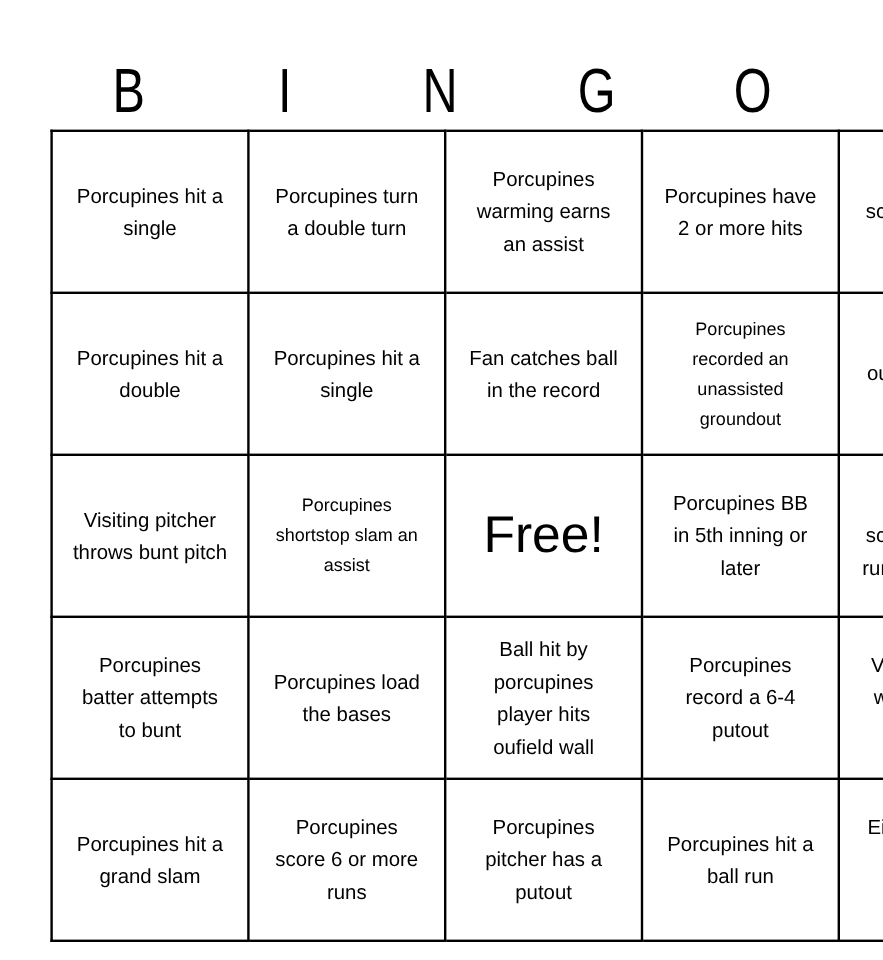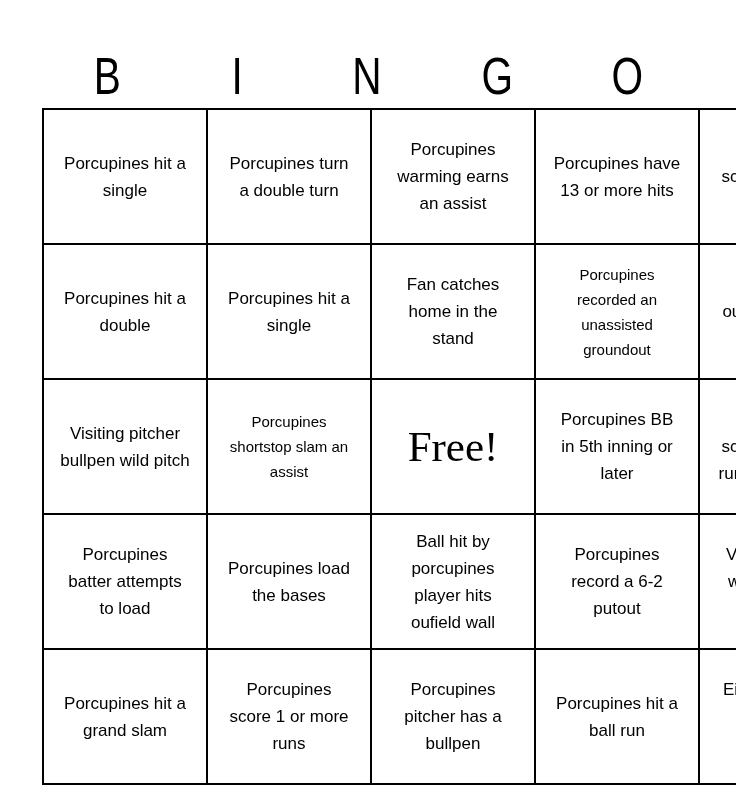--- a/index.html
+++ b/index.html
@@ -62,21 +62,20 @@
   table.bingo-grid td.small {
     font-size: 15px;
     line-height: 25px;
     padding: 2px 12px;
     margin-left: 31px;
   }
   table.bingo-grid td.free {
     font-size: 43px;
     line-height: 1;
     padding: 0;
-    font-family: Liberation Serif, serif;
   }
 </style>
 </head>
 <body>
 
 <div class="bingo-header">
   <div class="letter-slot">
       <span class="letter">B</span>
     </div>
   <div class="letter-slot">
@@ -92,45 +91,45 @@
       <span class="letter">O</span>
     </div>
 </div>
 
 <table class="bingo-grid">
   <tbody>
     <tr>
       <td>Porcupines hit a single</td>
       <td>Porcupines turn a double turn</td>
       <td>Porcupines warming earns an assist</td>
-      <td>Porcupines have 13 or more hits</td>
+      <td>Porcupines have 2 or more hits</td>
       <td>Porcupines score 4 or more runs</td>
     </tr>
     <tr>
       <td>Porcupines hit a double</td>
       <td>Porcupines hit a single</td>
-      <td>Fan catches home in the stand</td>
+      <td>Fan catches ball in the record</td>
       <td class="small">Porcupines recorded an unassisted groundout</td>
       <td>Porcupines outfielder earns an assist</td>
     </tr>
     <tr>
-      <td>Visiting pitcher bullpen wild pitch</td>
+      <td>Visiting pitcher throws bunt pitch</td>
       <td class="small">Porcupines shortstop slam an assist</td>
       <td class="free">Free!</td>
       <td>Porcupines BB in 5th inning or later</td>
       <td>Porcupines score 3 or more runs in an inning</td>
     </tr>
     <tr>
-      <td>Porcupines batter attempts to load</td>
+      <td>Porcupines batter attempts to bunt</td>
       <td>Porcupines load the bases</td>
       <td>Ball hit by porcupines player hits oufield wall</td>
-      <td>Porcupines record a 6-2 putout</td>
+      <td>Porcupines record a 6-4 putout</td>
       <td>Visiting pitcher warming up in bullpen</td>
     </tr>
     <tr>
       <td>Porcupines hit a grand slam</td>
-      <td>Porcupines score 1 or more runs</td>
-      <td>Porcupines pitcher has a bullpen</td>
+      <td>Porcupines score 6 or more runs</td>
+      <td>Porcupines pitcher has a putout</td>
       <td>Porcupines hit a ball run</td>
       <td>Either manager enters fair territory</td>
     </tr>
   </tbody>
 </table>
 
 </body></html>

